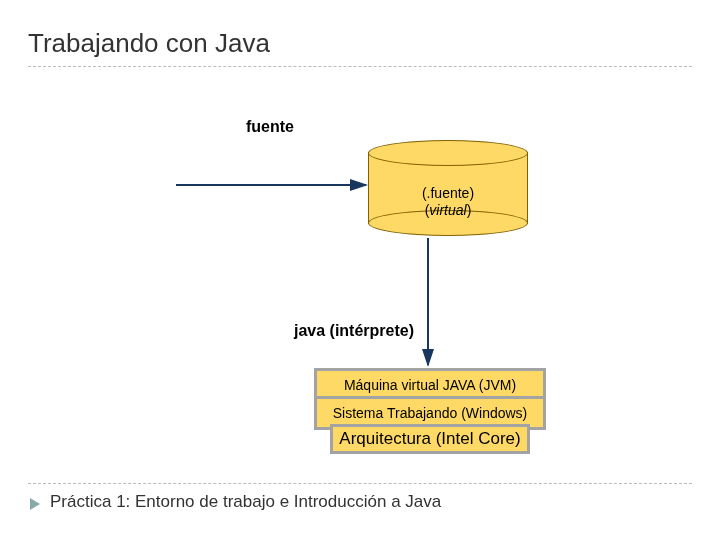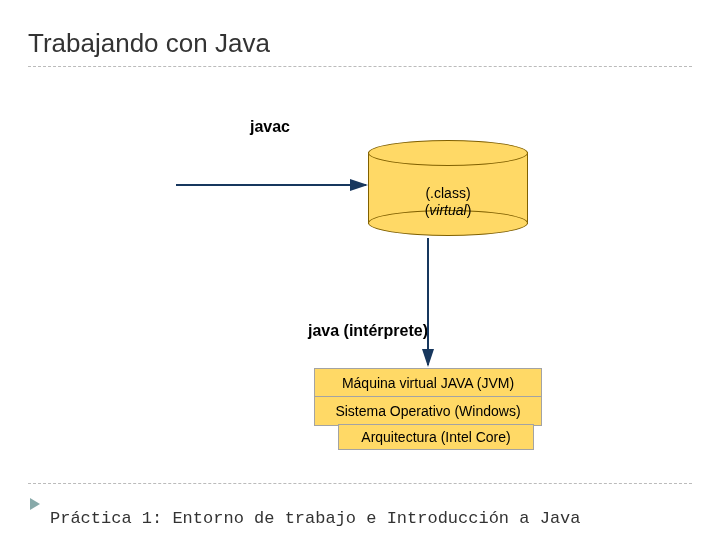--- a/index.html
+++ b/index.html
@@ -5,54 +5,54 @@
   html,body{margin:0;padding:0;width:720px;height:540px;font-family:Arial,Helvetica,sans-serif;background:#fff;color:#000;}
   .slide{position:relative;width:720px;height:540px;}
   .title{position:absolute;left:28px;top:28px;font-size:26px;color:#333;}
   .dash{position:absolute;left:28px;right:28px;border-top:1px dashed #bbb;}
   .cyl{position:absolute;}
   .cyl .body{position:absolute;left:0;right:0;top:12px;bottom:12px;background:#ffd966;border:1px solid #806000;border-top:none;border-bottom:none;}
   .cyl .top{position:absolute;left:0;right:0;top:0;height:24px;border-radius:50%;background:#ffd966;border:1px solid #806000;}
   .cyl .bot{position:absolute;left:0;right:0;bottom:0;height:24px;border-radius:50%;background:#ffd966;border:1px solid #806000;}
   .cyl .lbl{position:absolute;left:0;right:0;top:50%;transform:translateY(-40%);text-align:center;font-size:14px;line-height:1.25;}
   .txt{position:absolute;text-align:center;font-size:16px;font-weight:bold;}
-  .box{position:absolute;background:#ffd966;border:1px solid #a3a3a3;display:flex;align-items:center;justify-content:center;font-size:14px;}
-  .footer{position:absolute;left:50px;bottom:12px;font-size:17px;color:#333;font-family:Liberation Mono, monospace;}
+  .box{position:absolute;background:#ffd966;border:3px solid #a3a3a3;display:flex;align-items:center;justify-content:center;font-size:14px;}
+  .footer{position:absolute;left:50px;bottom:28px;font-size:17px;color:#333;}
   .tri{position:absolute;left:30px;bottom:30px;width:0;height:0;border-top:6px solid transparent;border-bottom:6px solid transparent;border-left:10px solid #8aa;}
   svg.arrows{position:absolute;left:0;top:0;width:720px;height:540px;pointer-events:none;}
 </style>
 </head>
 <body>
 
 <div class="slide">
 
   <div class="title">Trabajando con Java</div>
   <div class="dash" style="top:66px"></div>
 
 
   <div class="txt" style="left:205px;top:118px;width:130px">
-    <span>javac</span><br>
+    <span>fuente</span><br>
   </div>
 
   <div class="cyl" style="left:368px;top:140px;width:160px;height:96px">
     <div class="body"></div>
       <div class="bot"></div>
       <div class="top"></div>
     <div class="lbl">
       <br>
-      <span>(.class)</span><br>
+      <span>(.fuente)</span><br>
       <span><span>(</span><i>virtual</i><span>)</span></span>
     </div>
   </div>
 
-  <div class="txt" style="left:288px;top:322px;width:160px">java (intérprete)</div>
+  <div class="txt" style="left:274px;top:322px;width:160px">java (intérprete)</div>
 
   <div class="box" style="left:314px;top:368px;width:226px;height:28px">Máquina virtual JAVA (JVM)</div>
-  <div class="box" style="left:314px;top:396px;width:226px;height:28px">Sistema Operativo (Windows)</div>
-  <div class="box" style="left:338px;top:424px;width:194px;height:24px;font-size:14px">Arquitectura (Intel Core)</div>
+  <div class="box" style="left:314px;top:396px;width:226px;height:28px">Sistema Trabajando (Windows)</div>
+  <div class="box" style="left:330px;top:424px;width:194px;height:24px;font-size:17px">Arquitectura (Intel Core)</div>
 
   <svg class="arrows">
     <defs>
       <marker id="ah" markerWidth="10" markerHeight="10" refX="8" refY="3" orient="auto">
         <path d="M0,0 L9,3 L0,6 Z" fill="#17375e"></path>
       </marker>
     </defs>
 
     <line x1="176" y1="185" x2="366" y2="185" stroke="#17375e" stroke-width="2" marker-end="url(#ah)"></line>
 

